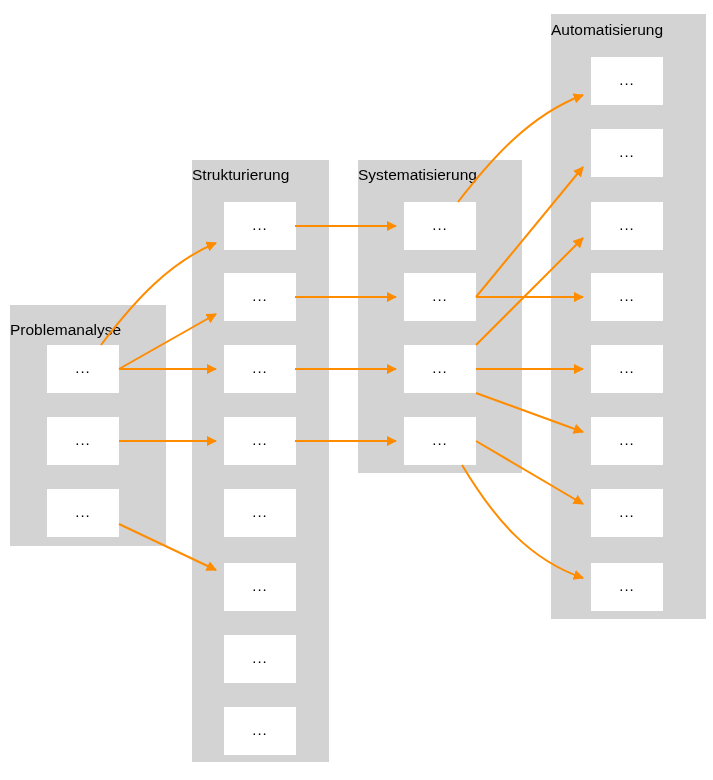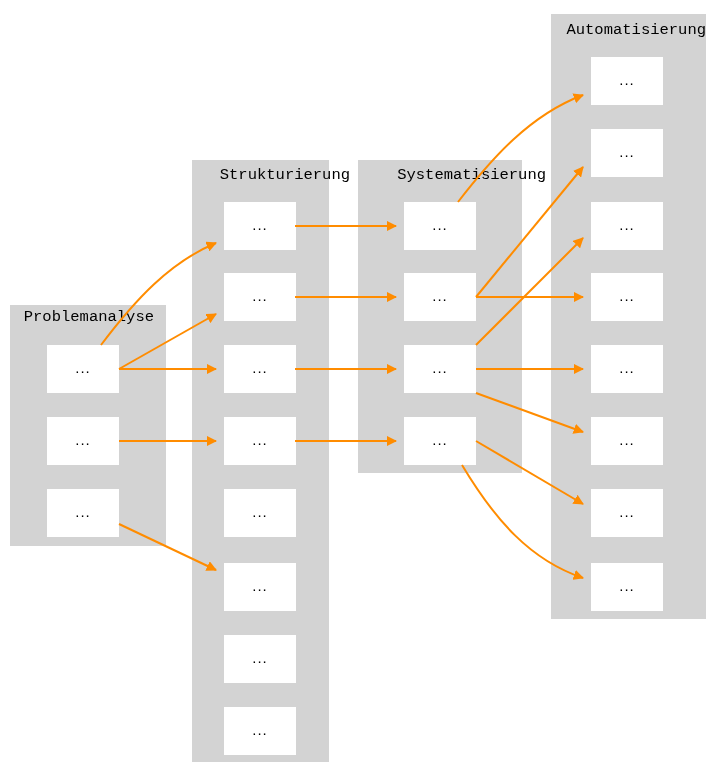--- a/index.html
+++ b/index.html
@@ -22,24 +22,24 @@
   }
   .group {
     position: absolute;
     background: #d3d3d3;
     box-sizing: border-box;
   }
   .group-title {
     position: absolute;
     left: 0;
     width: 100%;
-    text-align: right;
+    text-align: left;
     font-size: 15.5px;
     color: #000000;
-    font-family: Liberation Mono, monospace;
+    font-family: Liberation Sans, sans-serif;
     white-space: nowrap;
   }
   .node {
     position: absolute;
     background: #ffffff;
     width: 72px;
     height: 48px;
     box-sizing: border-box;
     display: flex;
     align-items: center;
@@ -59,21 +59,21 @@
     width: 713px;
     height: 780px;
     pointer-events: none;
   }
 </style>
 </head>
 <body>
 
 <div id="canvas">
     <div class="group" style="left: 10px; top: 305px; width: 156px; height: 241px; background: rgb(211, 211, 211);"></div>
-    <div class="group-title" style="left: 10px; top: 308px; width: 144px;">Problemanalyse</div>
+    <div class="group-title" style="left: 10px; top: 321px; width: 144px;">Problemanalyse</div>
     <div class="node" style="left: 47px; top: 345px; background: rgb(255, 255, 255);">
       <span class="node-label">...</span>
     </div>
     <div class="node" style="left: 47px; top: 417px; background: rgb(255, 255, 255);">
       <span class="node-label">...</span>
     </div>
     <div class="node" style="left: 47px; top: 489px; background: rgb(255, 255, 255);">
       <span class="node-label">...</span>
     </div>
     <div class="group" style="left: 192px; top: 160px; width: 137px; height: 602px; background: rgb(211, 211, 211);"></div>

